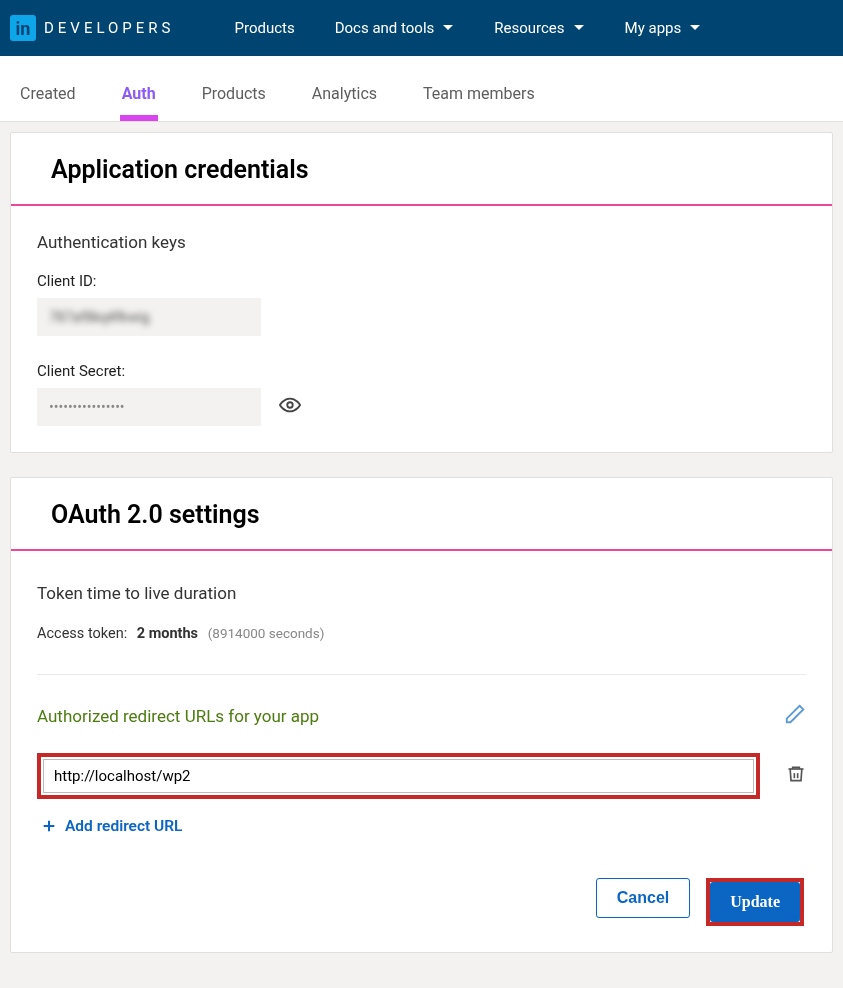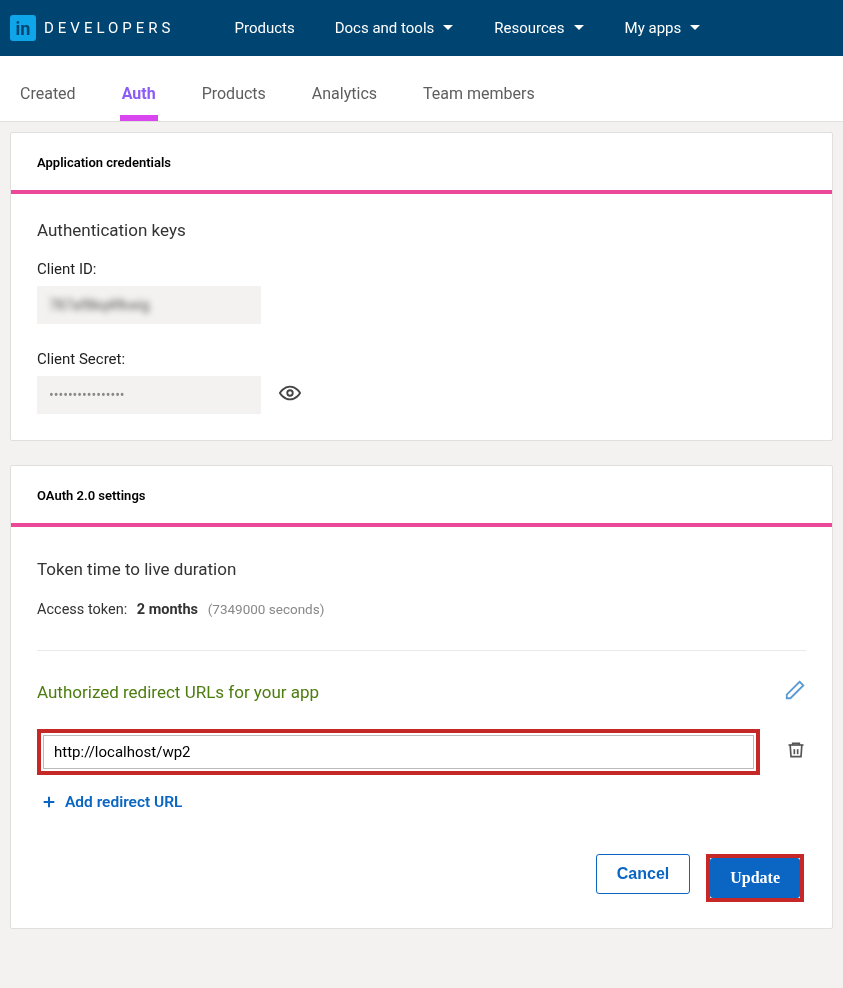--- a/index.html
+++ b/index.html
@@ -102,24 +102,24 @@
   .page {
     padding: 10px;
   }
   .card {
     background: #fff;
     border: 1px solid #e0dfdc;
     border-radius: 2px;
     margin-bottom: 24px;
   }
   .card-header {
-    font-size: 13px;
+    font-size: 25px;
     font-weight: 600;
-    padding: 22px 26px 20px 26px;
-    border-bottom: 4px solid #ec4899;
+    padding: 22px 26px 20px 40px;
+    border-bottom: 2px solid #ec4899;
   }
   .card-body {
     padding: 26px;
   }
   .section-title {
     font-size: 17px;
     color: #333;
     margin-bottom: 20px;
   }
   .field-label {
@@ -309,21 +309,21 @@
     </div>
   </div>
 
   <div class="card">
     <div class="card-header">OAuth 2.0 settings</div>
     <div class="card-body">
       <div class="subsection-title">Token time to live duration</div>
       <div class="token-row">
         <span>Access token:</span>
         <span class="bold">2 months</span>
-        <span class="hint">(7349000 seconds)</span>
+        <span class="hint">(8914000 seconds)</span>
       </div>
 
       <hr class="thin-sep">
 
       <div class="redirect-head">
         <div class="redirect-title">Authorized redirect URLs for your app</div>
         <span class="pencil-btn">
           <svg width="22" height="22" viewBox="0 0 24 24" fill="none" stroke="#5a9bd4" stroke-width="2">
             <path d="M17 3l4 4L7 21H3v-4L17 3z"></path>
           </svg>

